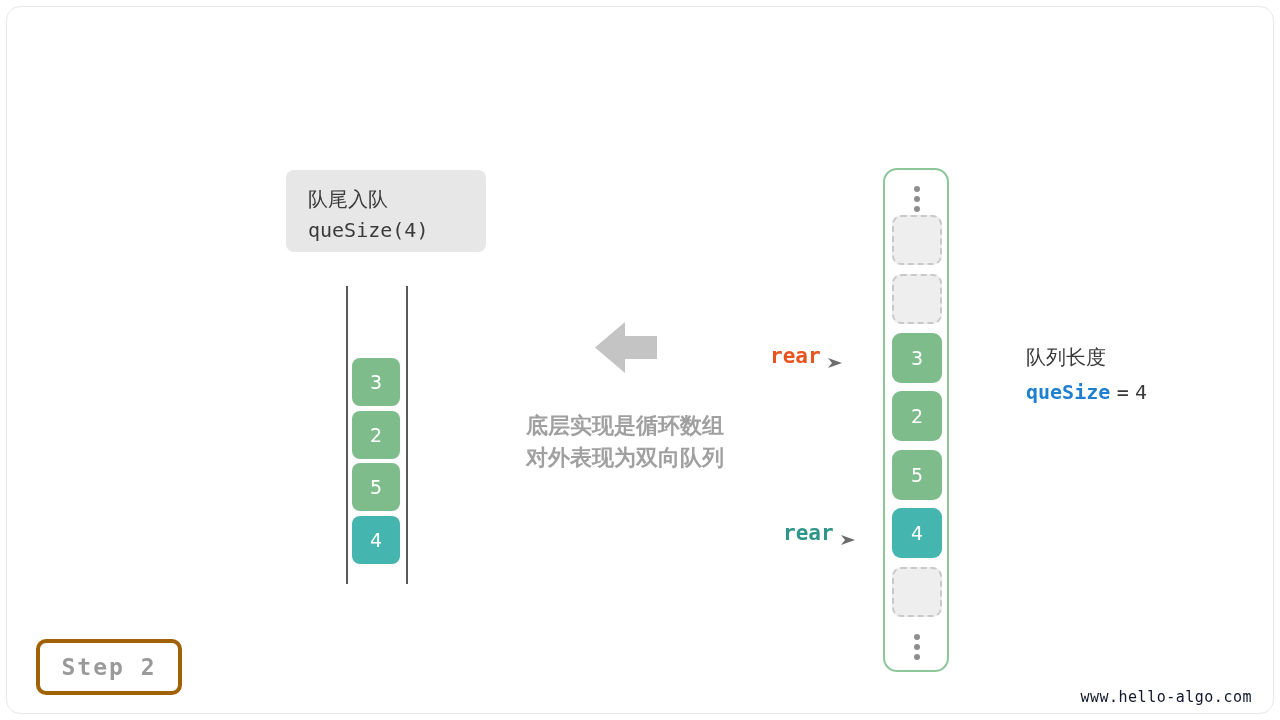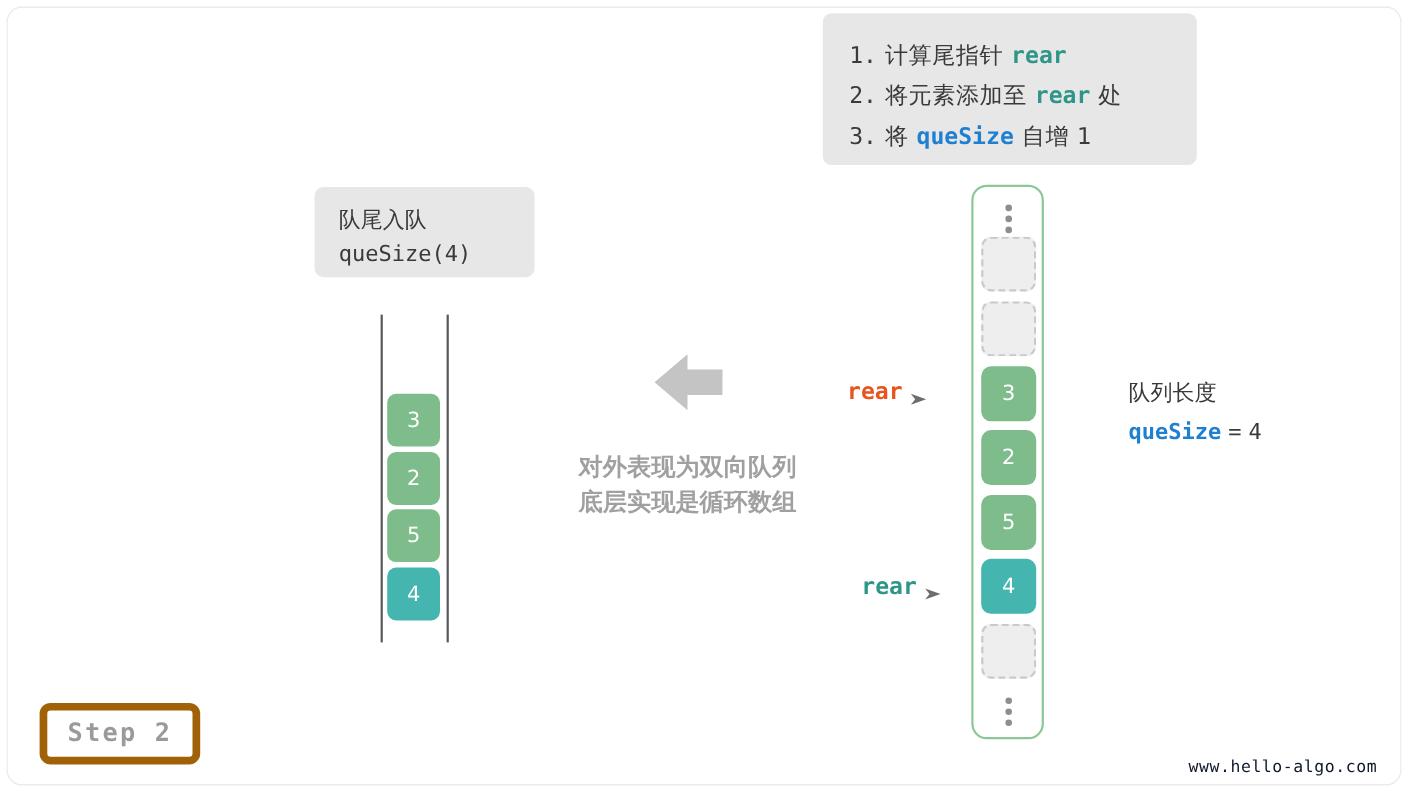--- a/index.html
+++ b/index.html
@@ -241,21 +241,21 @@
     color: #3a3a3a;
   }
 
   
   #step-badge {
     position: absolute;
     left: 36px;
     top: 639px;
     width: 146px;
     height: 56px;
-    border: 7px solid #a16207;
+    border: 4px solid #a16207;
     border-radius: 10px;
     background: #ffffff;
     display: flex;
     align-items: center;
     justify-content: center;
     box-sizing: border-box;
   }
   #step-badge span {
     font-family: "DejaVu Sans Mono", monospace;
     font-size: 23px;
@@ -274,39 +274,20 @@
     color: #0f172a;
     letter-spacing: 0.5px;
   }
 </style>
 </head>
 <body>
 
 <div id="canvas">
   <div id="frame"></div>
 
-  <div id="instruction-box" class="gray-box">
-    <div class="instr-line">
-      <span class="mono-plain">1.</span>
-      <span>计算尾指针</span>
-      <span class="mono-teal">rear</span>
-    </div>
-    <div class="instr-line">
-      <span class="mono-plain">2.</span>
-      <span>将元素添加至</span>
-      <span class="mono-teal">rear</span>
-      <span>处</span>
-    </div>
-    <div class="instr-line">
-      <span class="mono-plain">3.</span>
-      <span>将</span>
-      <span class="mono-blue">queSize</span>
-      <span>自增 1</span>
-    </div>
-  </div>
 
   <div id="operation-box" class="gray-box">
     <div class="op-line">队尾入队</div>
     <div class="op-line">
       <span class="op-code">queSize(</span><span class="op-code val">4</span><span class="op-code">)</span>
     </div>
   </div>
 
   <div id="left-array">
     <div class="rail rail-left"></div>
@@ -318,22 +299,22 @@
     <div class="cell teal" style="top:230px">4</div>
   </div>
 
   <div id="center-arrow">
     <svg width="62" height="55" viewBox="0 0 62 55">
       <path d="M0 27.5 L30 2 L30 16 L62 16 L62 39 L30 39 L30 53 Z" fill="#c4c4c4"></path>
     </svg>
   </div>
 
   <div id="center-caption">
+    <div class="caption-line">底层实现是循环数组</div>
     <div class="caption-line">对外表现为双向队列</div>
-    <div class="caption-line">底层实现是循环数组</div>
   </div>
 
   <div id="front-pointer" class="pointer">
     <span>rear</span>
     <span class="ptr-arrow">
       <svg width="16" height="12" viewBox="0 0 16 12">
           <path d="M0 1 L14 6 L0 11 L4 6 Z" fill="#6d6d6d"></path>
         </svg>
     </span>
   </div>

